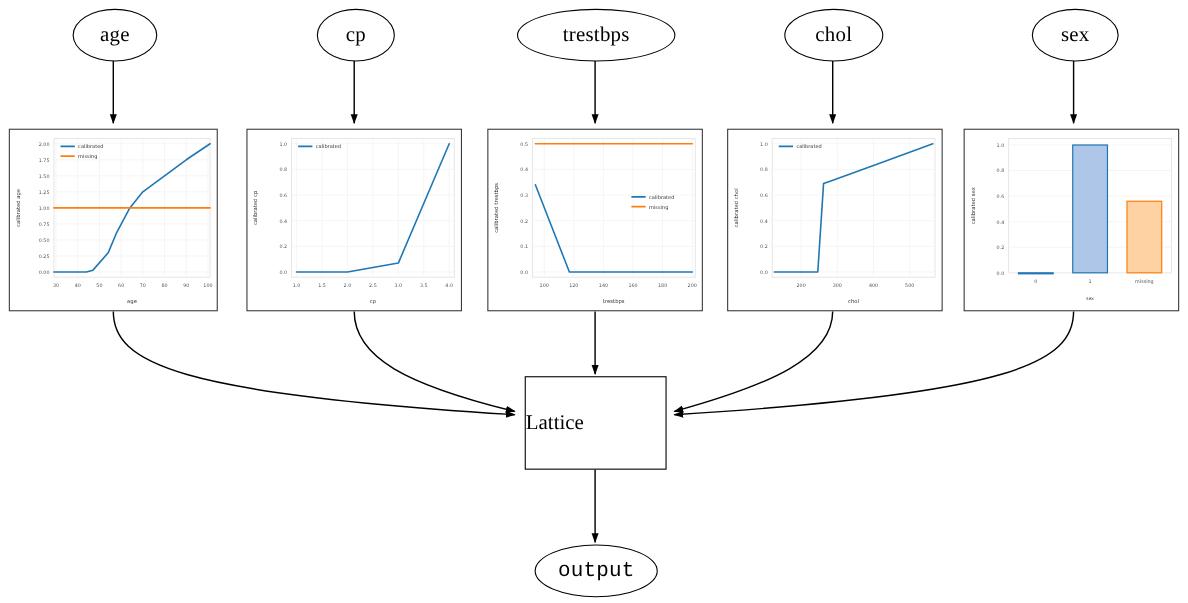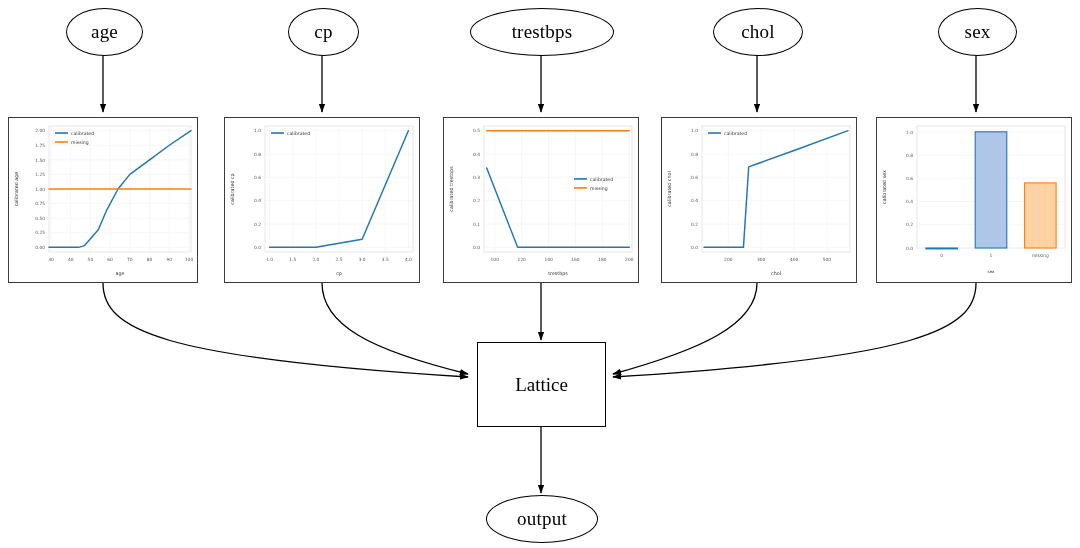--- a/index.html
+++ b/index.html
@@ -14,21 +14,21 @@
     background:#fff;
     display:flex;align-items:center;justify-content:center;
     font-family:"Liberation Serif", serif;
     font-size:19px;color:#000;
     letter-spacing:.2px;
   }
   .box-node{
     position:absolute;
     border:1.3px solid #000;
     background:#fff;
-    display:flex;align-items:center;justify-content:center;
+    display:flex;align-items:center;
     font-family:"Liberation Serif", serif;
     font-size:19px;color:#000;
   }
 
   
   .panel{
     position:absolute;
     border:1.2px solid #3b3b3b;
     background:#ffffff;
     box-sizing:border-box;
@@ -276,15 +276,15 @@
       <text x="163.33333333333334" y="139" text-anchor="middle" font-size="4.4" class="tick-lbl">missing</text>
       <text x="114" y="155" text-anchor="middle" font-size="4" class="ax-lbl">sex</text>
       <text x="9" y="69" text-anchor="middle" font-size="4.8" class="ax-lbl" transform="rotate(-90 9 69)">calibrated sex</text>
     </svg>
 </div>
 
 <div class="box-node" style="left:477px;top:342px;width:127px;height:83px;">
   <span>Lattice</span>
 </div>
 
-<div class="ellipse-node" style="left:486px;top:495px;width:110px;height:46px;">
+<div class="ellipse-node" style="left:486px;top:495px;width:110px;height:46px;font-family:Liberation Mono, monospace;">
   <span>output</span>
 </div>
 
 </body></html>

